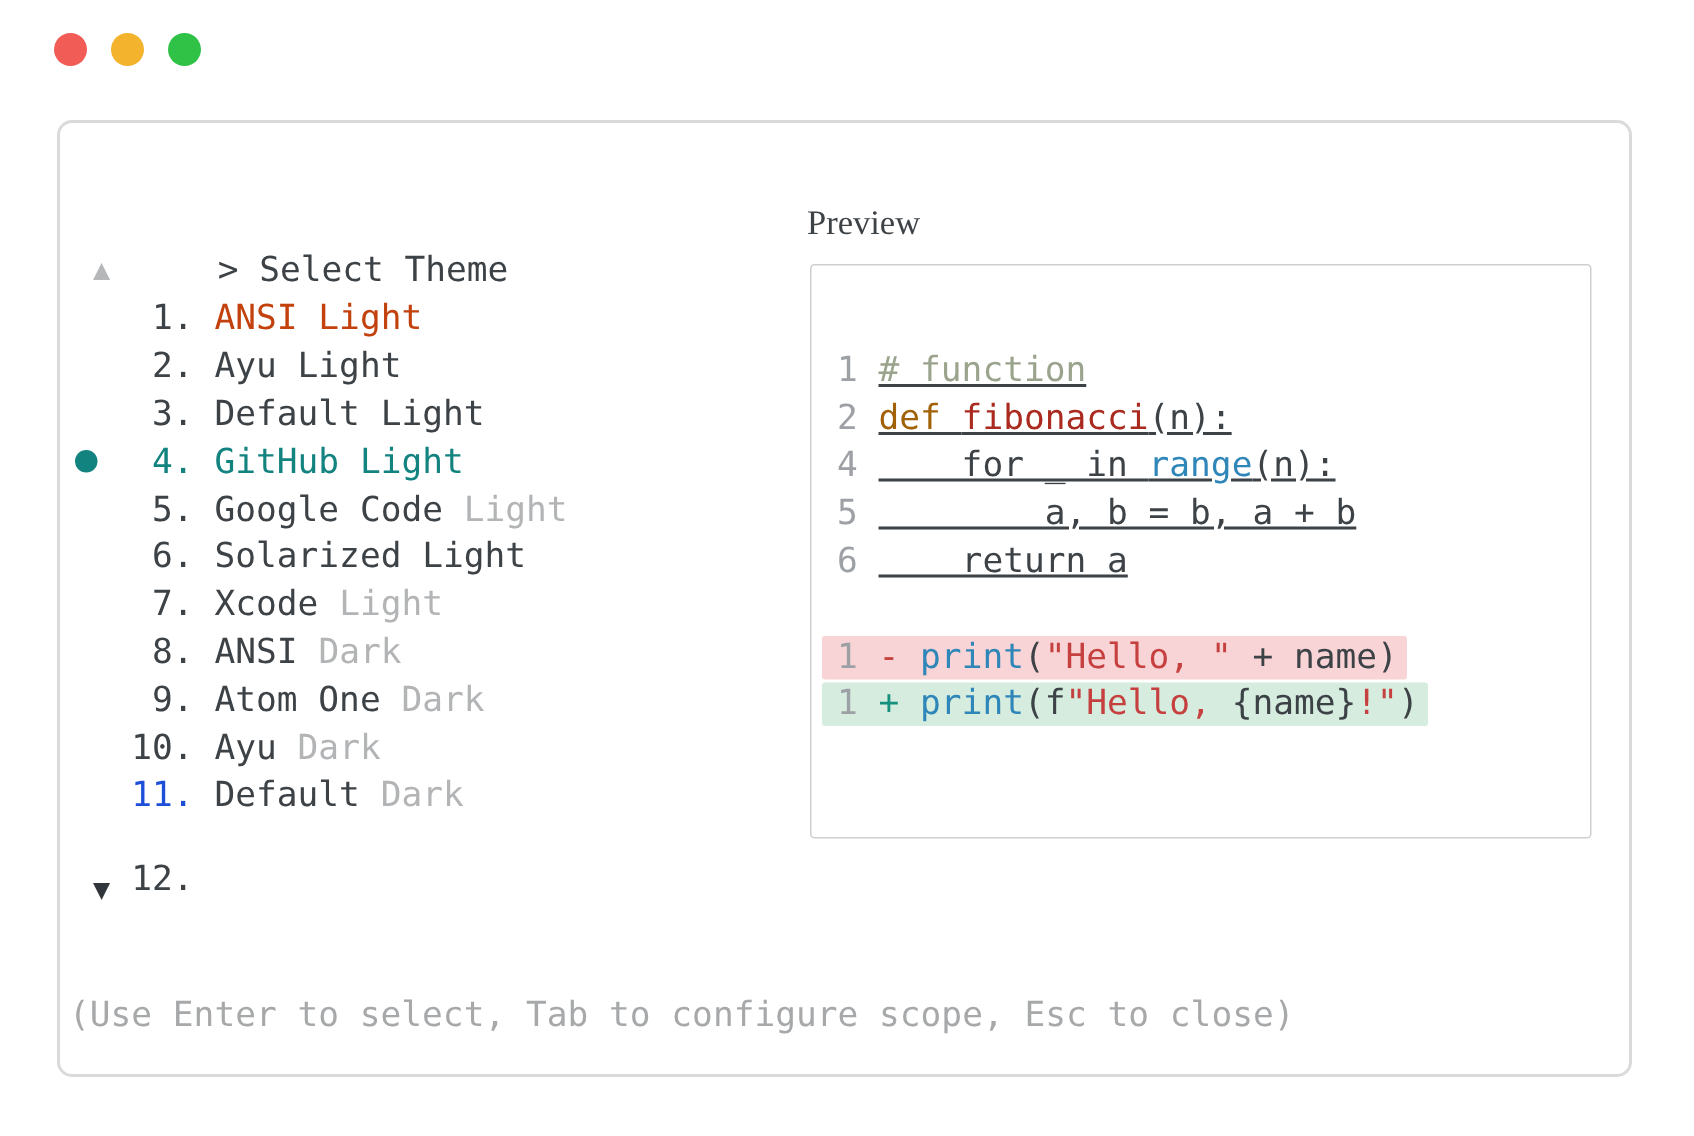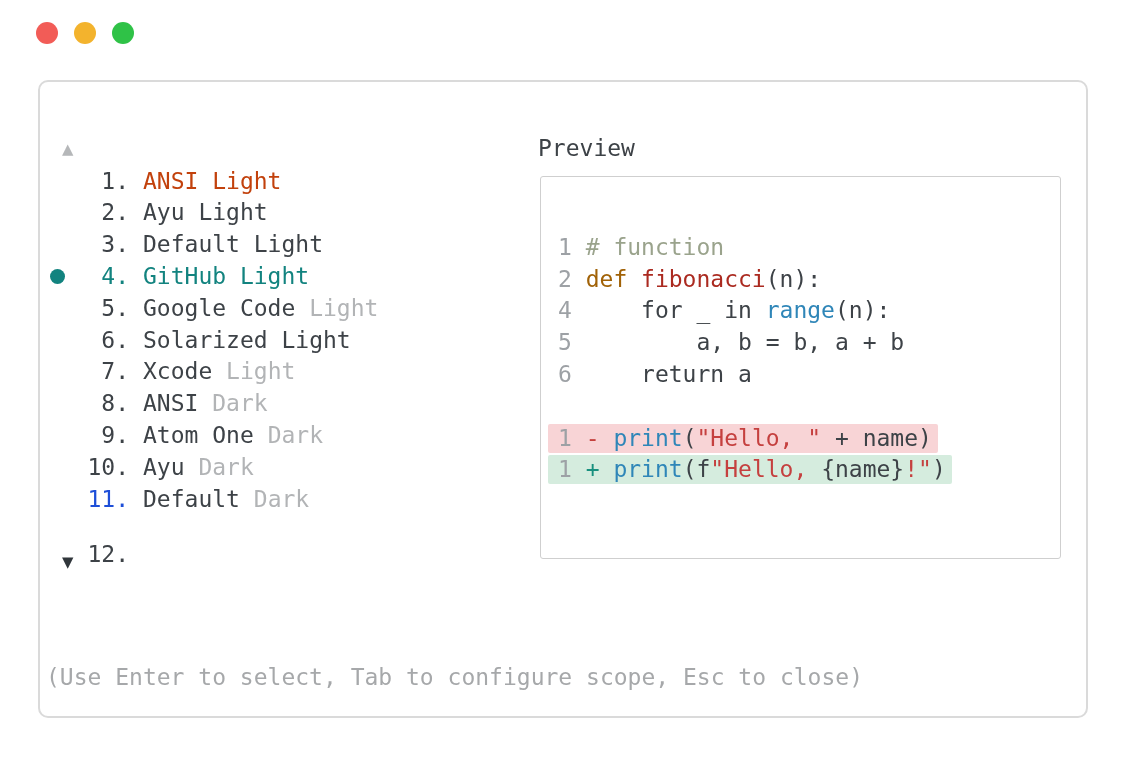--- a/index.html
+++ b/index.html
@@ -22,45 +22,48 @@
   .scroll-up{color:#b5b7b9;}
   .scroll-down{color:#30363b;}
 
   .item{display:flex;height:31.8px;align-items:center;white-space:pre;}
   .item .marker{width:40px;display:flex;align-items:center;}
   .item .dot{width:15px;height:15px;border-radius:50%;margin-left:4px;}
   .item .num{width:43px;text-align:right;}
   .item .name{margin-left:14px;}
 
   .right-col{position:absolute;left:497px;top:51px;}
-  .preview-label{height:31.8px;line-height:31.8px;margin-left:1px;}
+  .preview-label{height:31.8px;line-height:31.8px;margin-left:1px;font-family:Liberation Serif, serif;}
   .preview-panel{
     margin-top:11px;margin-left:3px;width:521px;height:383px;
     border:1.5px solid #cfcfcf;border-radius:3px;box-sizing:border-box;
     padding:55px 0 0 17px;background:#ffffff;overflow:hidden;
   }
-  .code-row{height:31.8px;line-height:31.8px;white-space:pre;}
+  .code-row{height:31.8px;line-height:31.8px;white-space:pre;text-decoration:underline;}
   .lineno{display:inline-block;width:2ch;}
   .diffbg{display:inline-block;height:29px;line-height:29px;margin-left:-10px;
           padding:0 6px 0 10px;border-radius:2px;}
 
   .footer{position:absolute;left:6px;top:560px;height:31.8px;line-height:31.8px;white-space:pre;}
 </style>
 </head>
 <body>
 
 <div class="traffic-lights">
   <span class="light" id="light-close" style="background: rgb(242, 92, 87);"></span>
   <span class="light" id="light-min" style="background: rgb(243, 179, 45);"></span>
   <span class="light" id="light-zoom" style="background: rgb(47, 194, 71);"></span>
 </div>
 
 <div class="main-box" style="border-color: rgb(218, 218, 218);">
 
   <div class="left-col">
+    <div class="header-row">
+      <span class="prompt">&gt;</span><span>Select Theme</span>
+    </div>
     <div class="scroll-arrow scroll-up" style="color: rgb(181, 183, 185);">▲</div>
     <div id="theme-list">
         <div class="item"><span class="marker"></span><span class="num" style="color: rgb(61, 66, 71);">1.</span><span class="name"><span style="color: #c2410c;">ANSI Light</span></span></div>
         <div class="item"><span class="marker"></span><span class="num" style="color: rgb(61, 66, 71);">2.</span><span class="name"><span style="color: rgb(61, 66, 71);">Ayu Light</span></span></div>
         <div class="item"><span class="marker"></span><span class="num" style="color: rgb(61, 66, 71);">3.</span><span class="name"><span style="color: rgb(61, 66, 71);">Default Light</span></span></div>
         <div class="item"><span class="marker"><span class="dot" style="background: rgb(18, 131, 127);"></span></span><span class="num" style="color: rgb(18, 131, 127);">4.</span><span class="name"><span style="color: rgb(18, 131, 127);">GitHub Light</span></span></div>
         <div class="item"><span class="marker"></span><span class="num" style="color: rgb(61, 66, 71);">5.</span><span class="name"><span style="color: rgb(61, 66, 71);">Google Code </span><span style="color: rgb(178, 180, 182);">Light</span></span></div>
         <div class="item"><span class="marker"></span><span class="num" style="color: rgb(61, 66, 71);">6.</span><span class="name"><span style="color: rgb(61, 66, 71);">Solarized Light</span></span></div>
         <div class="item"><span class="marker"></span><span class="num" style="color: rgb(61, 66, 71);">7.</span><span class="name"><span style="color: rgb(61, 66, 71);">Xcode </span><span style="color: rgb(178, 180, 182);">Light</span></span></div>
         <div class="item"><span class="marker"></span><span class="num" style="color: rgb(61, 66, 71);">8.</span><span class="name"><span style="color: rgb(61, 66, 71);">ANSI </span><span style="color: rgb(178, 180, 182);">Dark</span></span></div>

